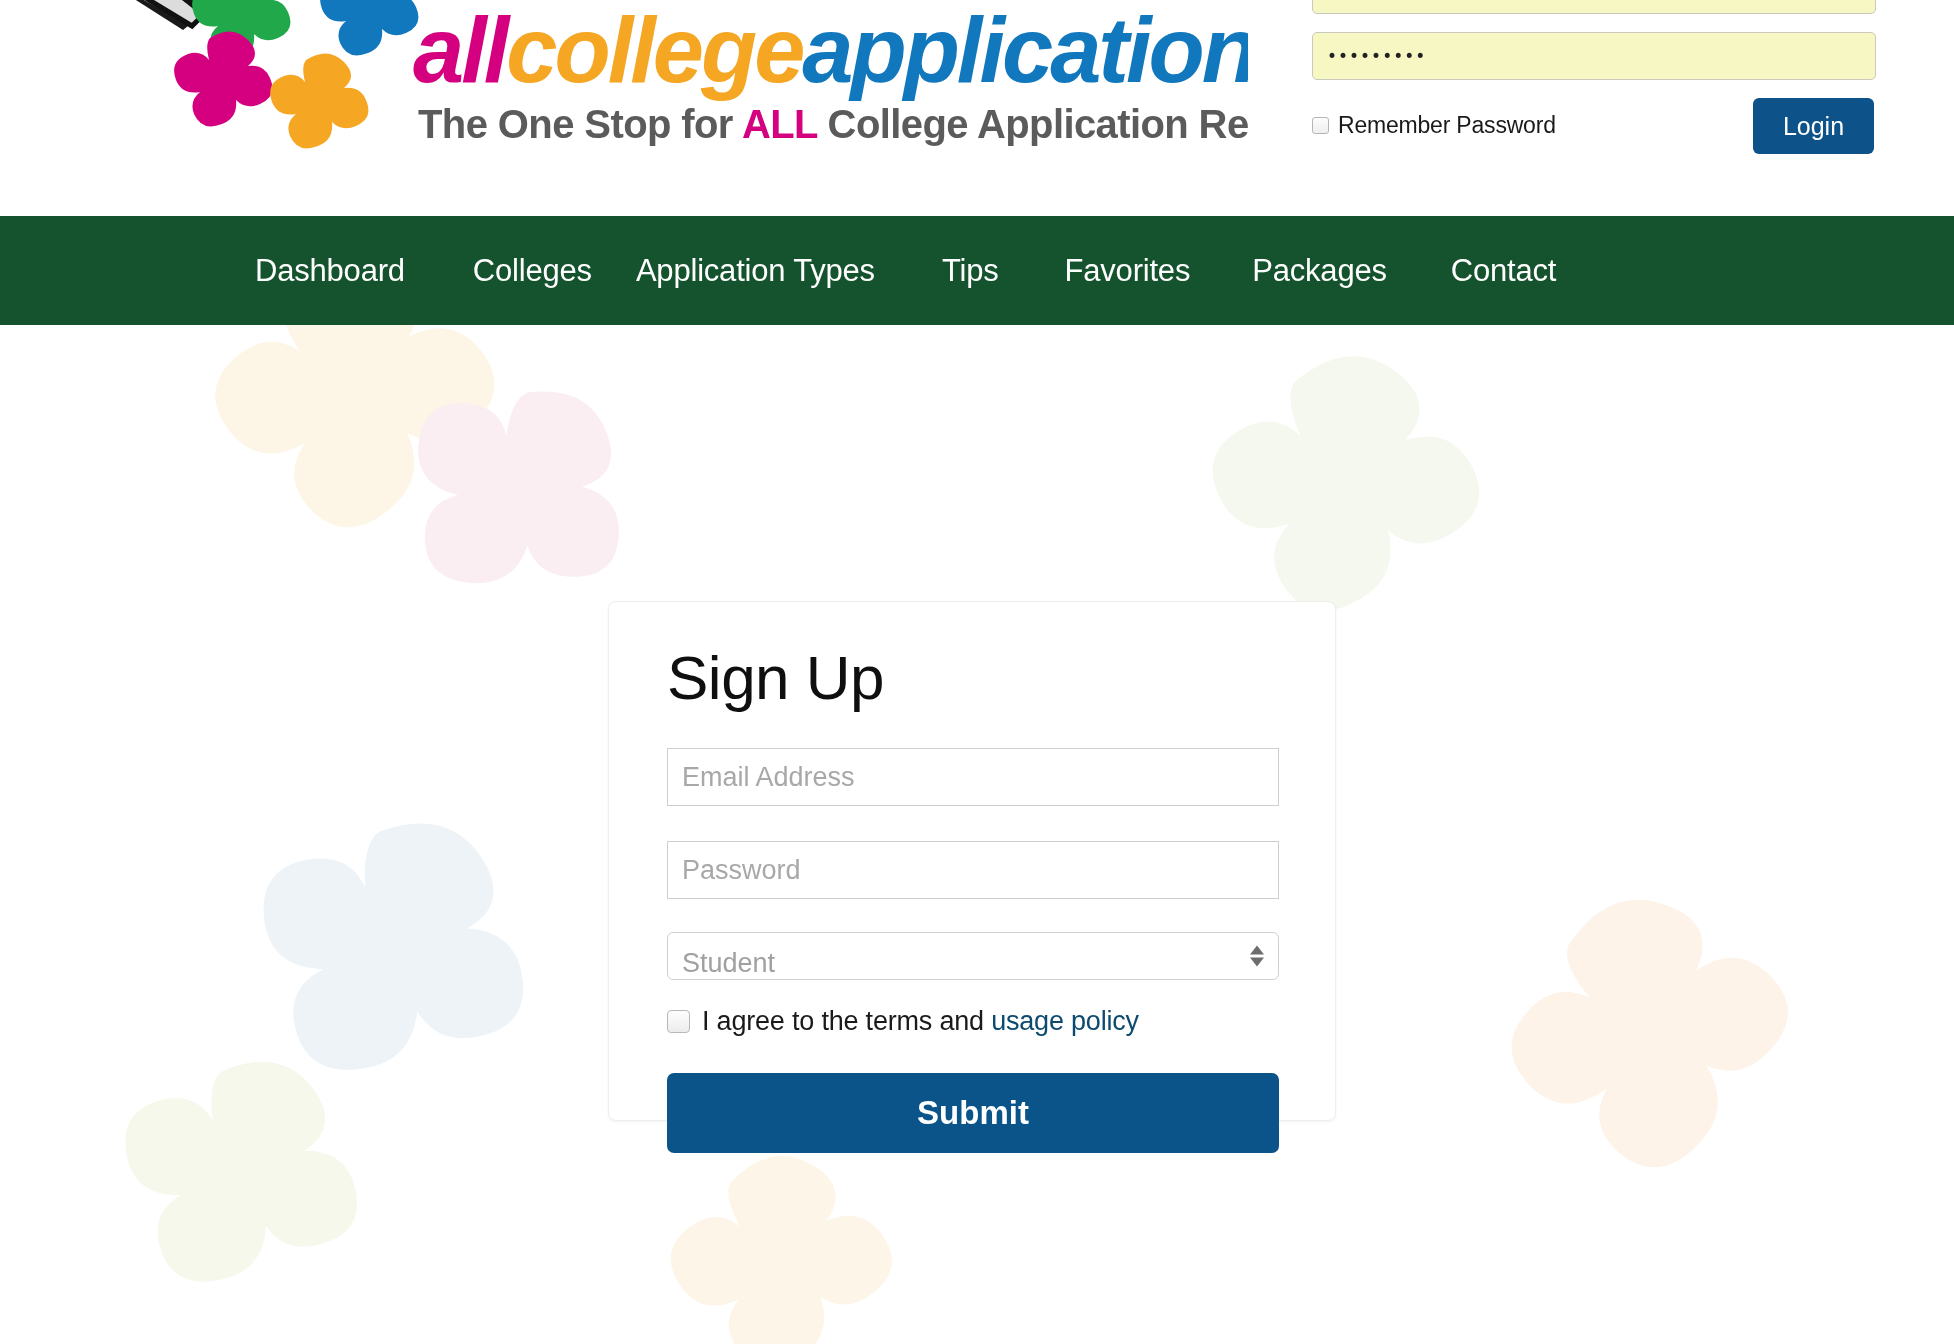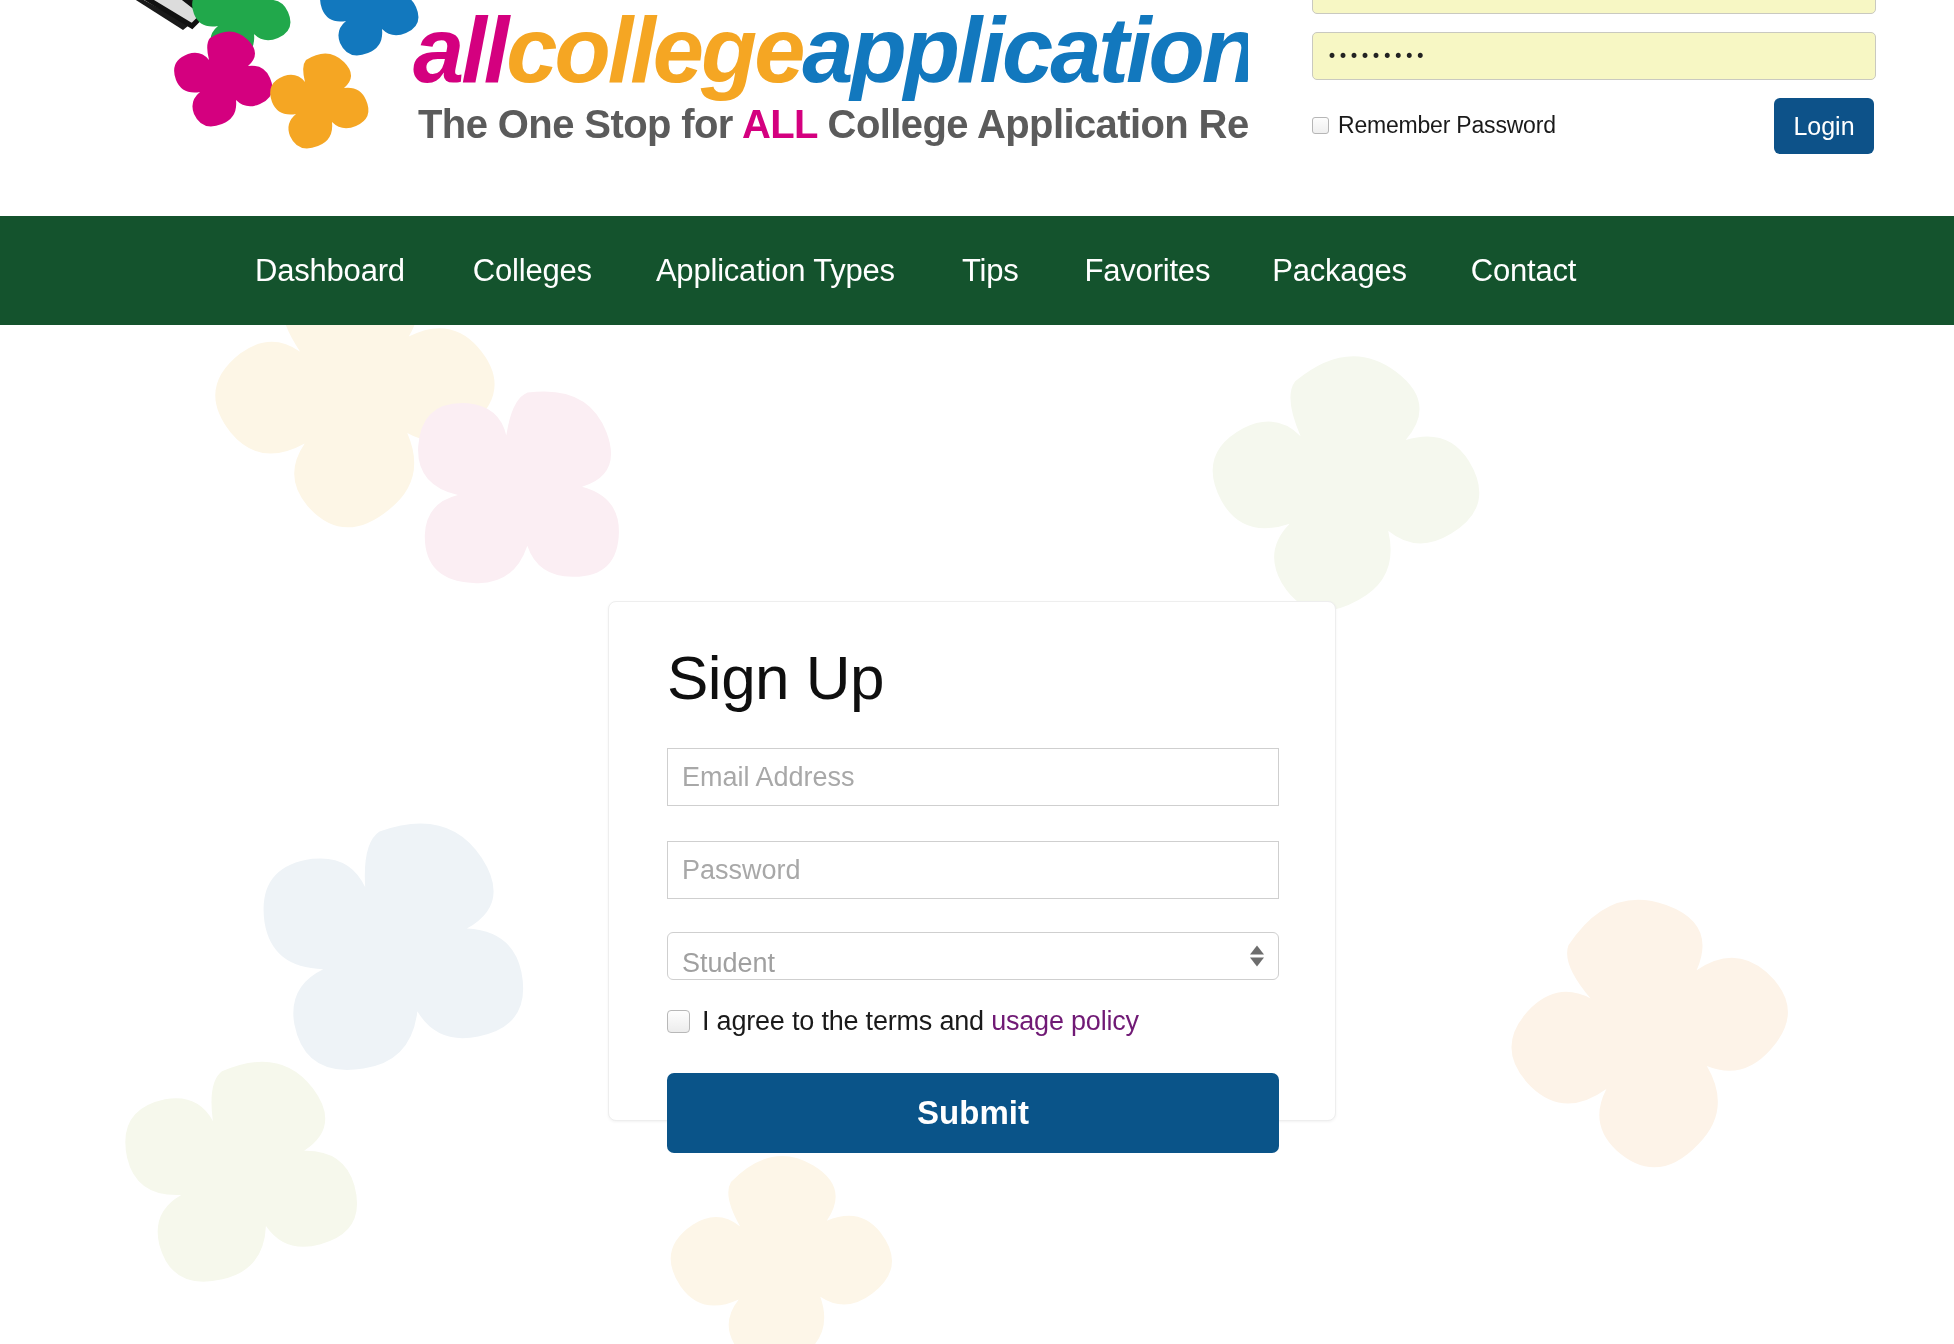--- a/index.html
+++ b/index.html
@@ -94,21 +94,21 @@
     font-size: 23px;
     color: #1a1a1a;
     font-family: "Liberation Sans", sans-serif;
     letter-spacing: -0.2px;
     white-space: nowrap;
   }
   .login-btn {
     position: absolute;
     right: 2px;
     top: 0px;
-    width: 100px;
+    width: 121px;
     height: 56px;
     border: none;
     border-radius: 6px;
     background: #10548c;
     background: #0d5289;
     color: #ffffff;
     font-family: "Liberation Sans", sans-serif;
     font-size: 25px;
     line-height: 56px;
     text-align: center;
@@ -139,21 +139,21 @@
     color: #ffffff;
     font-size: 31px;
     font-family: "Liberation Sans", sans-serif;
     text-decoration: none;
     white-space: nowrap;
     letter-spacing: -0.2px;
     cursor: pointer;
     display: inline-block;
   }
   .nav-gap-1 { margin-right: 68px; }
-  .nav-gap-2 { margin-right: 64px; }
+  .nav-gap-2 { margin-right: 44px; }
   .nav-gap-3 { margin-right: 67px; }
   .nav-gap-4 { margin-right: 66px; }
   .nav-gap-5 { margin-right: 62px; }
   .nav-gap-6 { margin-right: 64px; }
 
   
   .page-body {
     position: absolute;
     left: 0;
     top: 325px;
@@ -272,21 +272,21 @@
     cursor: pointer;
   }
   .terms-text {
     font-size: 27px;
     color: #1a1a1a;
     font-family: "Liberation Sans", sans-serif;
     letter-spacing: -0.2px;
     white-space: nowrap;
   }
   .terms-link {
-    color: #701a75;
+    color: #0c4a6e;
     text-decoration: none;
     cursor: pointer;
   }
   .submit-btn {
     position: absolute;
     left: 58px;
     top: 471px;
     width: 612px;
     height: 80px;
     border: none;

